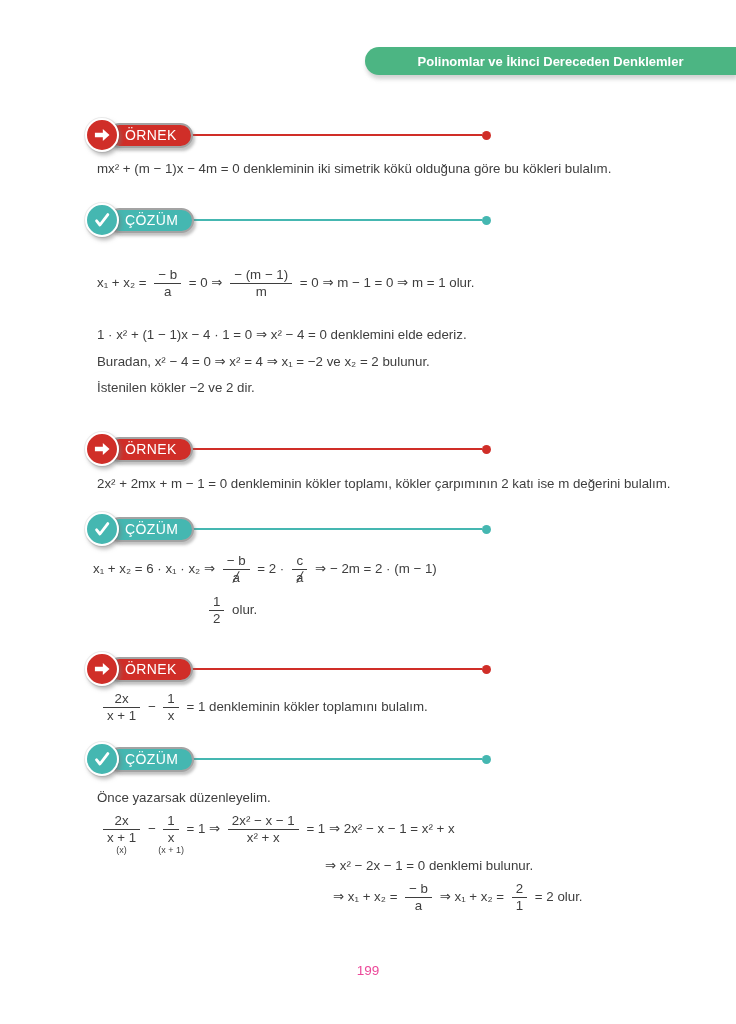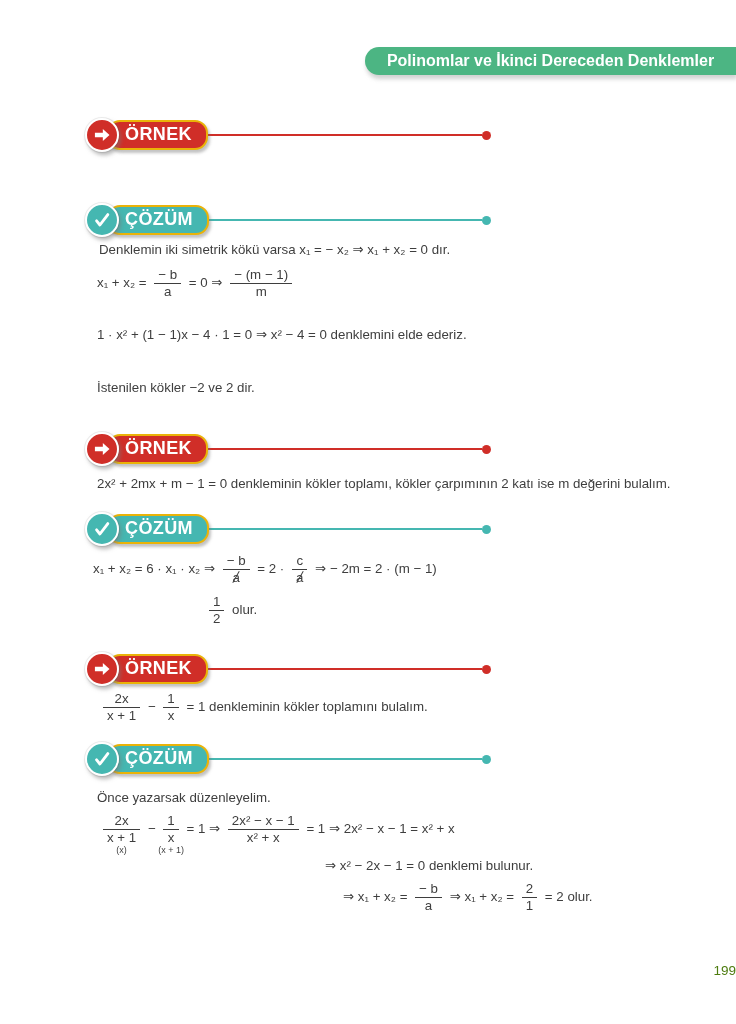--- a/index.html
+++ b/index.html
@@ -5,38 +5,38 @@
   html,body{margin:0;padding:0;background:#fff;}
   #page{
     position:relative;width:736px;height:1024px;background:#ffffff;overflow:hidden;
     font-family:"Liberation Sans","DejaVu Sans",sans-serif;color:#3e3e3e;
   }
   
   .chapter{
     position:absolute;left:365px;top:47px;width:371px;height:28px;
     background:#4cb583;border-radius:14px 0 0 14px;
     display:flex;align-items:center;justify-content:center;
-    color:#fff;font-weight:bold;font-size:16px;
+    color:#fff;font-weight:bold;font-size:13px;
     box-shadow:1px 4px 4px rgba(140,140,140,.4);
   }
   
   .marker{position:absolute;left:85px;width:406px;height:36px;display:flex;align-items:center;}
   .marker.red{--c:#d02e28;}
   .marker.teal{--c:#45b7b1;}
   .mcircle{
     width:34px;height:34px;border-radius:50%;background:var(--c);
     border:2.5px solid #fff;box-sizing:border-box;flex:0 0 auto;
     display:flex;align-items:center;justify-content:center;z-index:2;
     box-shadow:0 0 0 1px rgba(0,0,0,.07),2px 3px 4px rgba(120,120,120,.55);
   }
   .mcircle svg{width:20px;height:20px;display:block;}
   .mpill{
     margin-left:-12px;z-index:1;background:var(--c);color:#fff;
-    border:2px solid #eab308;border-radius:13px;padding:2px 14px 3px 16px;
-    font-weight:bold;font-size:18px;letter-spacing:.4px;white-space:nowrap;
+    border:2px solid #a3a3a3;border-radius:13px;padding:2px 14px 3px 16px;
+    font-weight:normal;font-size:14px;letter-spacing:.4px;white-space:nowrap;
     box-shadow:2px 3px 3px rgba(120,120,120,.45);
   }
   .mline{flex:1;height:2.5px;background:var(--c);margin-left:-2px;}
   .mdot{width:9px;height:9px;border-radius:50%;background:var(--c);flex:0 0 auto;}
   
   .t{position:absolute;font-size:13.3px;color:#3e3e3e;white-space:nowrap;line-height:1.3;}
   .mrow{display:flex;align-items:center;justify-content:center;}
   .mrow>span{white-space:pre;}
   
   .frac{
@@ -47,71 +47,73 @@
   .frac .bar{border-top:1.5px solid #3e3e3e;height:0;}
   .frac .under{
     position:absolute;top:100%;left:50%;transform:translateX(-50%);
     font-size:9px;line-height:1;margin-top:1px;color:#3e3e3e;white-space:nowrap;
   }
   .cancel{position:relative;display:inline-block;}
   .cancel::after{
     content:"";position:absolute;left:50%;top:50%;width:13px;
     border-top:1.3px solid #3e3e3e;transform:translate(-50%,-50%) rotate(-60deg);
   }
-  .pagenum{position:absolute;left:0;top:963px;width:736px;text-align:right;font-size:13.5px;color:#4d7c0f;}
+  .pagenum{position:absolute;left:0;top:963px;width:736px;text-align:center;font-size:13.5px;color:#ec4899;}
 </style>
 </head>
 <body>
 
 <div id="page">
 
   <div class="chapter">
     <span>Polinomlar ve İkinci Dereceden Denklemler</span>
   </div>
 
   <div class="marker red" style="top:117px">
     <span class="mcircle">
       <svg viewBox="0 0 24 24">
           <path d="M3.5 9.4h9.5V4.8l8 7.2-8 7.2v-4.6H3.5z" fill="#fff"></path>
         </svg>
     </span>
     <span class="mpill">ÖRNEK</span>
     <span class="mline"></span>
     <span class="mdot"></span>
   </div>
+  <div class="t" style="left:97px;top:160px">mx² + (m − 1)x − 4m = 0 denkleminin iki simetrik kökü olduğuna göre bu kökleri bulalım.</div>
 
   <div class="marker teal" style="top:202px">
     <span class="mcircle">
       <svg viewBox="0 0 24 24">
           <path d="M5.5 13l4 5L19 5.5" stroke="#fff" stroke-width="3.4" fill="none" stroke-linecap="round" stroke-linejoin="round"></path>
         </svg>
     </span>
     <span class="mpill">ÇÖZÜM</span>
     <span class="mline"></span>
     <span class="mdot"></span>
   </div>
 
-  <div class="t" style="left:99px;top:241px">Denklemin iki simetrik kökü varsa x₁ = − x₂ ⇒ x₁ + x₂ = 0 dır.</div>
 
   <div class="t mrow" style="left:97px;top:262px;height:42px">
     <span>x₁ + x₂ = </span>
     <span class="frac">
       <span class="num">− b</span>
       <span class="bar"></span>
       <span class="den">a</span>
     </span>
     <span> = 0 ⇒ </span>
     <span class="frac">
       <span class="num">− (m − 1)</span>
       <span class="bar"></span>
       <span class="den">m</span>
     </span>
+    <span> = 0 ⇒ m − 1 = 0 ⇒ m = 1 olur.</span>
   </div>
 
   <div class="t" style="left:97px;top:326px">1 · x² + (1 − 1)x − 4 · 1 = 0 ⇒ x² − 4 = 0 denklemini elde ederiz.</div>
+  <div class="t" style="left:97px;top:353px">Buradan, x² − 4 = 0 ⇒ x² = 4 ⇒ x₁ = −2  ve  x₂ = 2 bulunur.</div>
   <div class="t" style="left:97px;top:379px">İstenilen kökler −2 ve 2 dir.</div>
 
   <div class="marker red" style="top:431px">
     <span class="mcircle">
       <svg viewBox="0 0 24 24">
           <path d="M3.5 9.4h9.5V4.8l8 7.2-8 7.2v-4.6H3.5z" fill="#fff"></path>
         </svg>
     </span>
     <span class="mpill">ÖRNEK</span>
     <span class="mline"></span>
@@ -212,21 +214,21 @@
     <span class="frac">
       <span class="num">2x² − x − 1</span>
       <span class="bar"></span>
       <span class="den">x² + x</span>
     </span>
     <span> = 1 ⇒ 2x² − x − 1 = x² + x</span>
   </div>
 
   <div class="t" style="left:325px;top:857px">⇒ x² − 2x − 1 = 0 denklemi bulunur.</div>
 
-  <div class="t mrow" style="left:343px;top:876px;height:42px">
+  <div class="t mrow" style="left:333px;top:876px;height:42px">
     <span>⇒ x₁ + x₂ = </span>
     <span class="frac">
       <span class="num">− b</span>
       <span class="bar"></span>
       <span class="den">a</span>
     </span>
     <span> ⇒ x₁ + x₂ = </span>
     <span class="frac">
       <span class="num">2</span>
       <span class="bar"></span>

